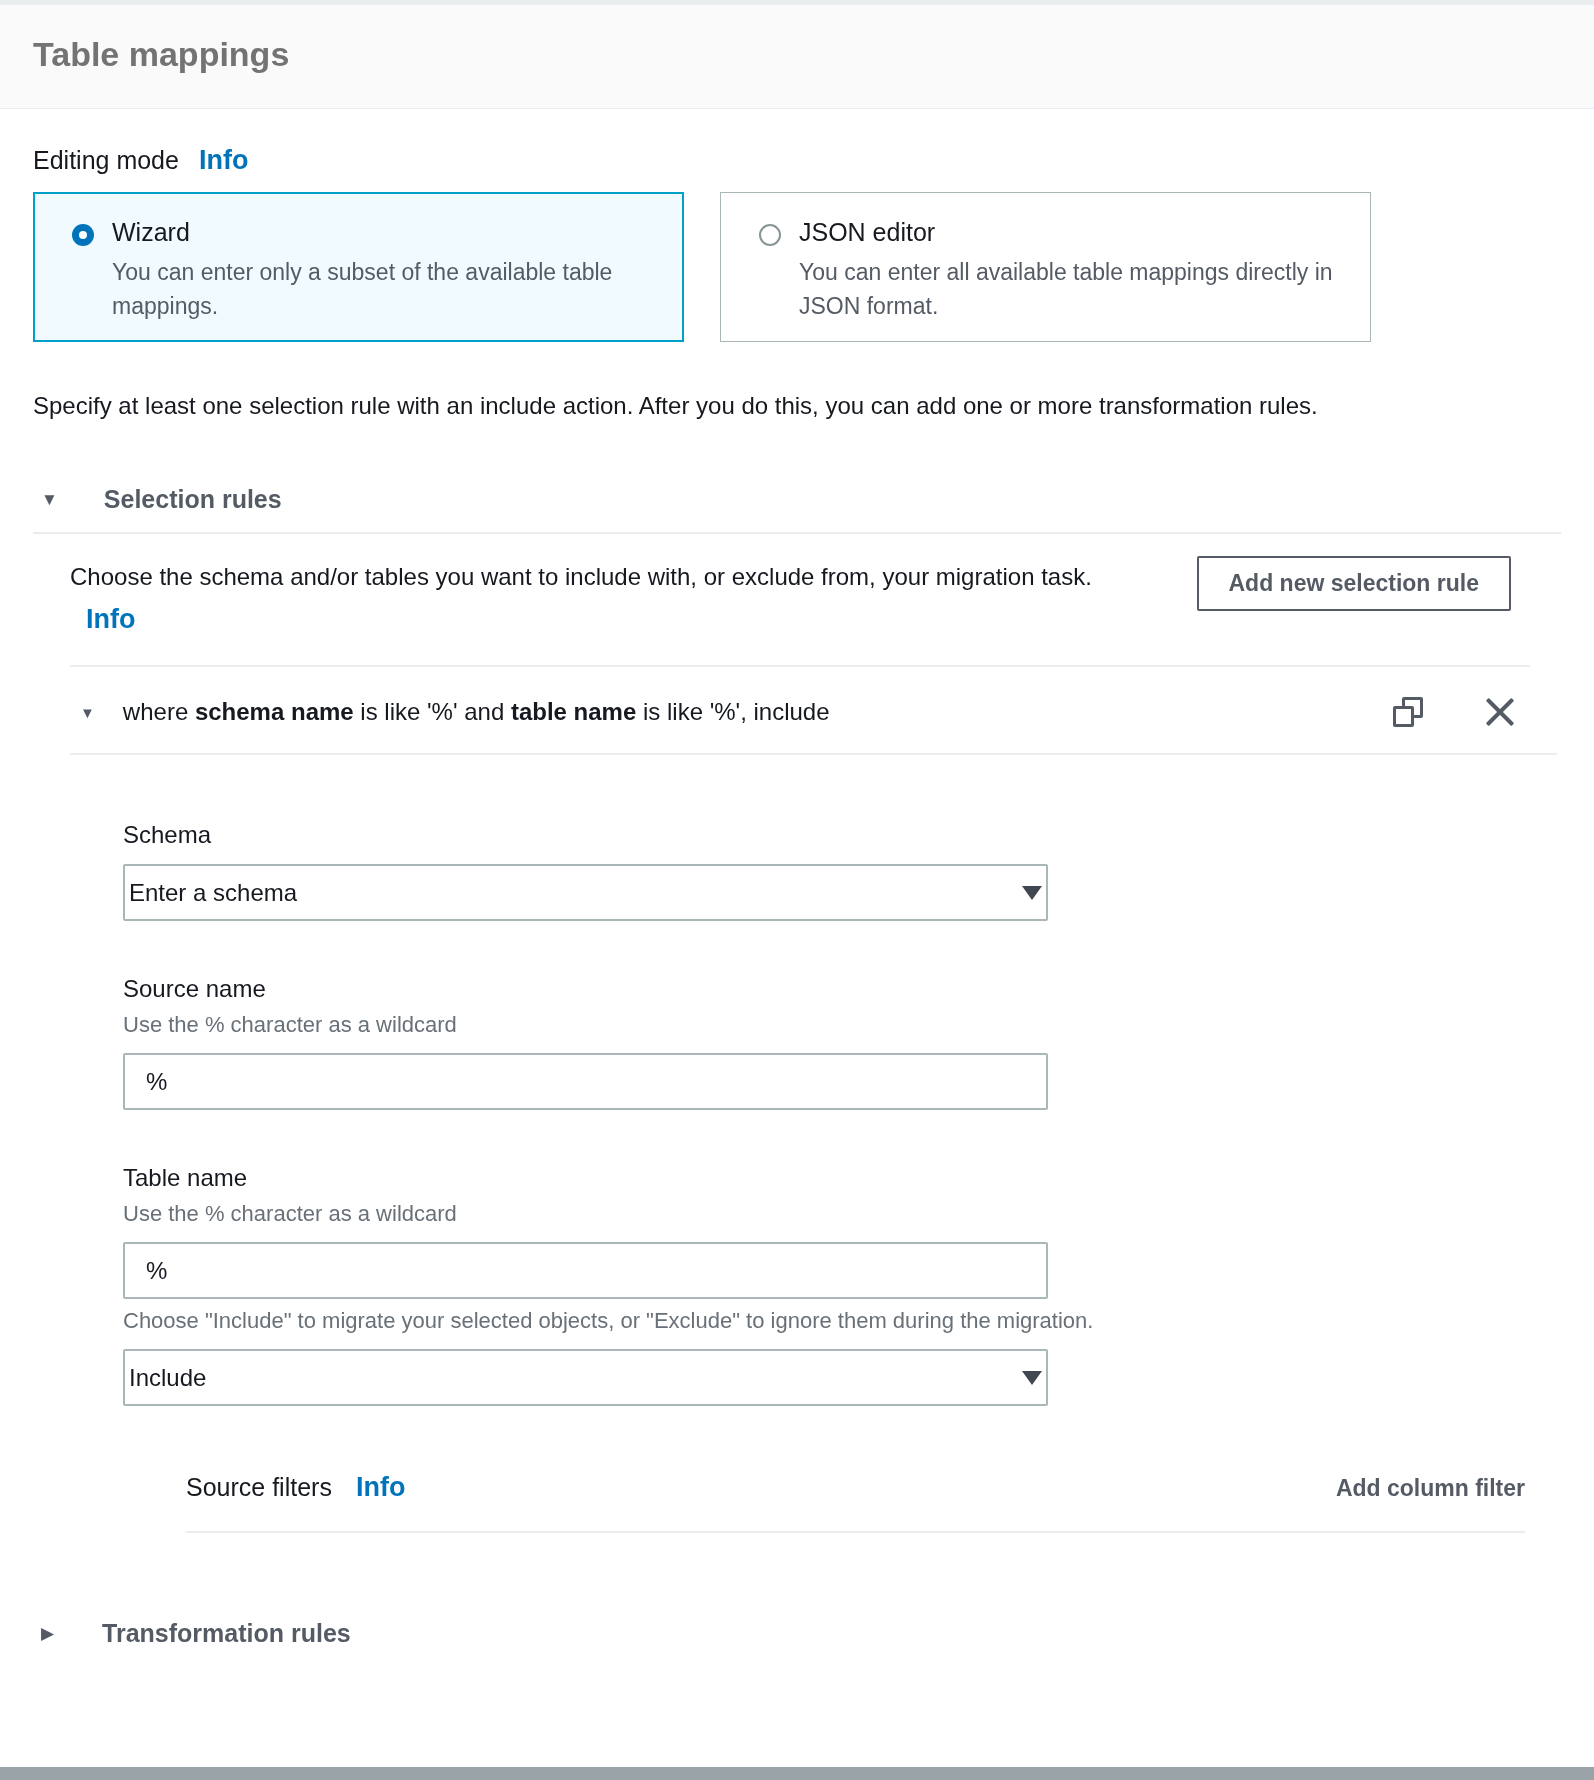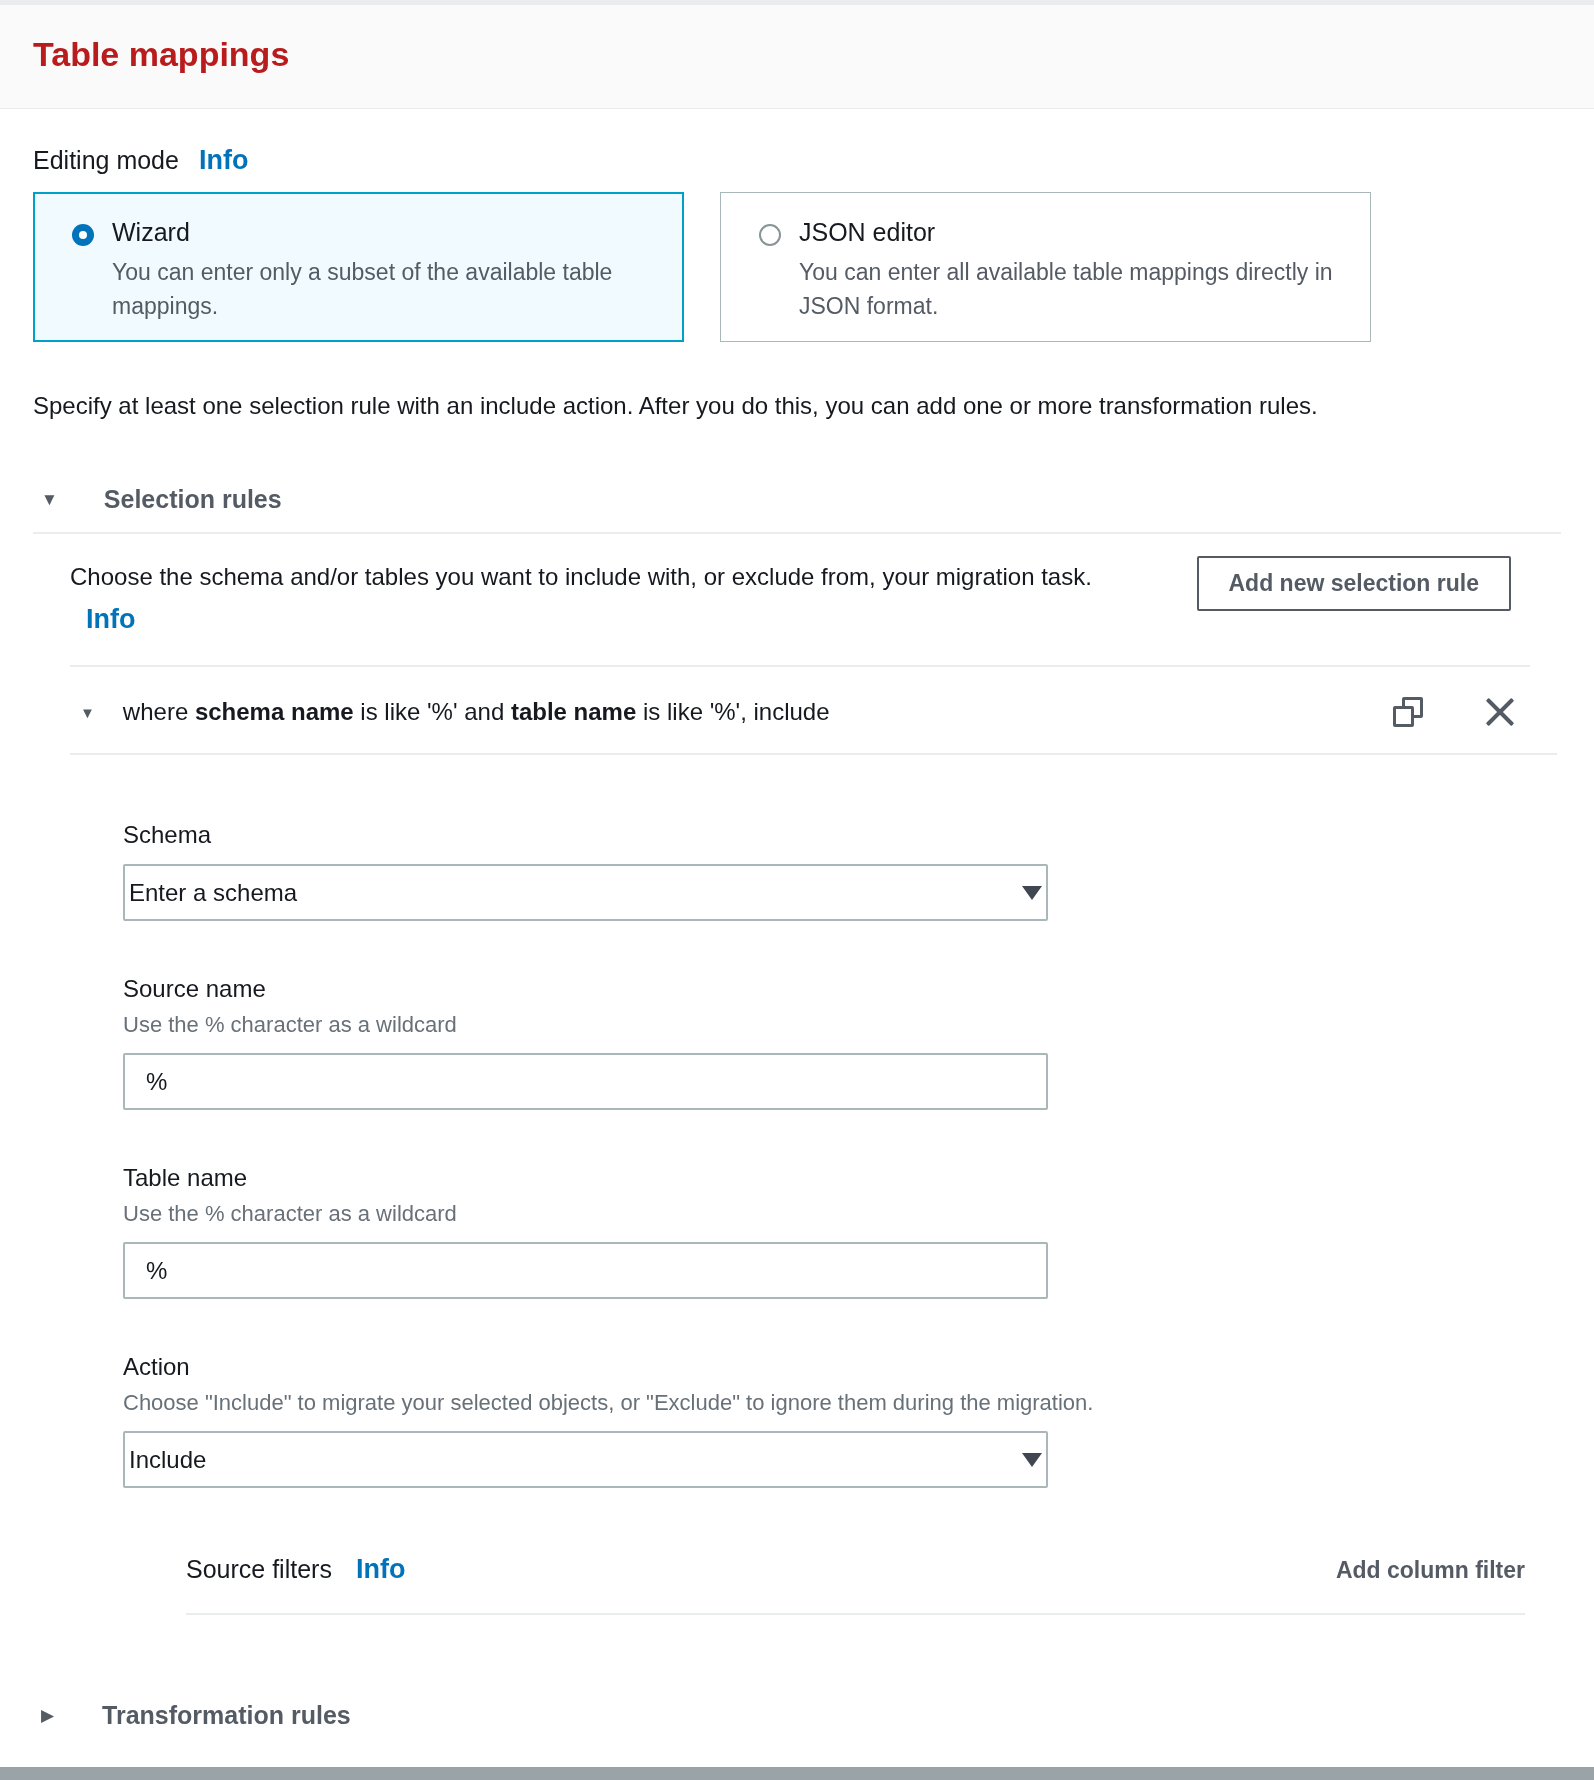--- a/index.html
+++ b/index.html
@@ -12,21 +12,21 @@
     font-family: "Liberation Sans", sans-serif;
     color: #16191f;
     overflow: hidden;
   }
   .top-strip { height: 5px; background: #e9eded; }
   .panel-header {
     background: #fafafa;
     border-bottom: 1px solid #eaeded;
     padding: 30px 33px 34px 33px;
   }
-  .panel-header h1 { font-size: 34px; font-weight: 700; color: #b91c1c; }
+  .panel-header h1 { font-size: 34px; font-weight: 700; color: #737373; }
 
   .content { padding: 30px 33px 0 33px; }
 
   
   .editing-row { display: flex; align-items: baseline; gap: 20px; margin-top: 6px; }
   .editing-label { font-size: 25px; color: #16191f; }
   .info-link { font-size: 27px; font-weight: 700; color: #0073bb; text-decoration: none; cursor: pointer; }
 
   .cards { display: flex; gap: 36px; margin-top: 16px; }
   .card {
@@ -238,21 +238,20 @@
       </div>
 
       <div class="field-label mt-field">Source name</div>
       <div class="field-hint">Use the % character as a wildcard</div>
       <input class="text-input" type="text" value="%" style="">
 
       <div class="field-label mt-field">Table name</div>
       <div class="field-hint">Use the % character as a wildcard</div>
       <input class="text-input" type="text" value="%" style="">
 
-      <div class="field-label mt-field">Action</div>
       <div class="field-hint">Choose "Include" to migrate your selected objects, or "Exclude" to ignore them during the migration.</div>
       <div class="select-box">
         <span>Include</span>
         <span class="caret-down-shape"></span>
       </div>
 
       
       <div class="source-filters">
         <div class="sf-row">
           <span class="sf-label">Source filters</span>

